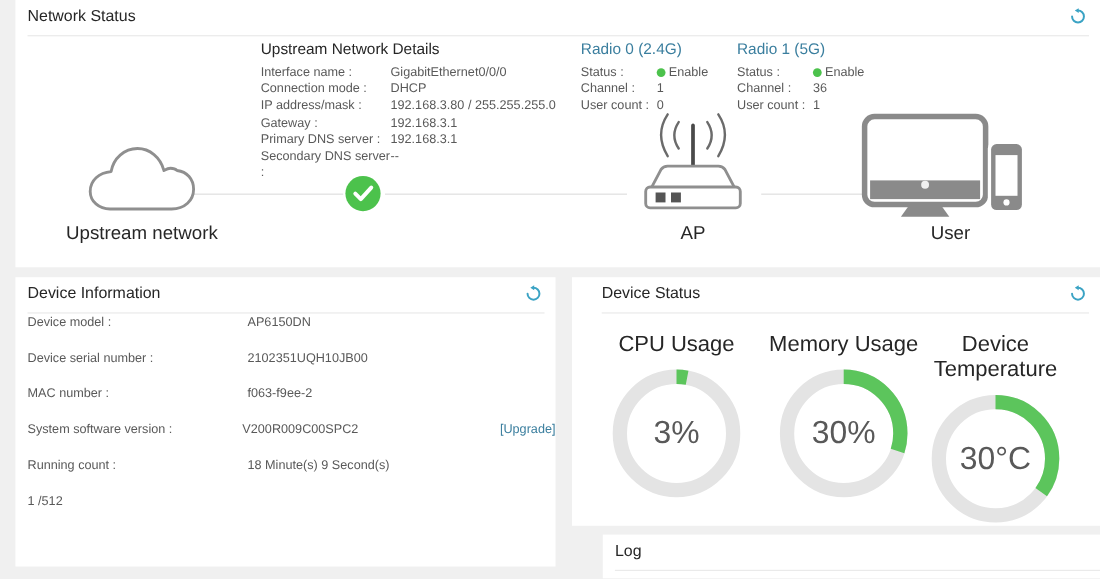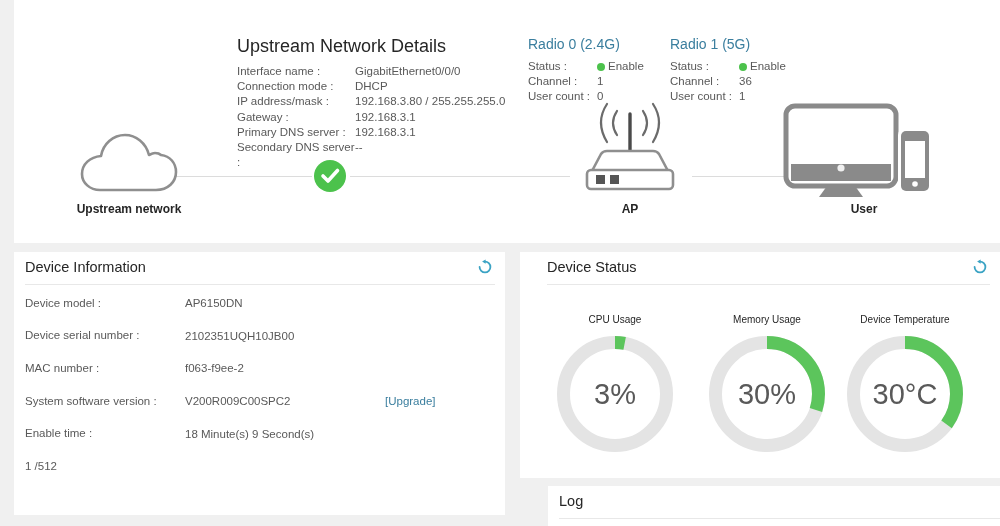--- a/index.html
+++ b/index.html
@@ -23,73 +23,84 @@
   .refresh-btn {
     position: absolute; right: 2px; top: 7px;
     width: 16px; height: 16px; cursor: pointer;
   }
   .refresh-btn svg { width: 16px; height: 16px; display: block; }
 
   
   #network-panel { left: 14px; top: 0; width: 986px; height: 243px; }
 
   .detail-block { position: absolute; font-size: 11.5px; }
-  .detail-title { font-size: 18px; color: #262626; margin-bottom: 7px; }
+  .detail-title { font-size: 14px; color: #262626; margin-bottom: 7px; }
   .kv-row { display: flex; line-height: 15.2px; }
   .kv-label { width: 118px; color: #595959; }
   .kv-value { color: #595959; }
 
   .radio-block { position: absolute; font-size: 11.5px; }
   .radio-title { font-size: 14px; color: #3a7e9e; margin-bottom: 7px; }
   .radio-block .kv-label { width: 69px; }
   .status-dot {
     display: inline-block; width: 8px; height: 8px; border-radius: 50%;
     background: #4cc24c; margin-right: 3px; vertical-align: -1px;
   }
 
   .diagram-label {
-    position: absolute; font-size: 12px; font-weight: bold;
+    position: absolute; font-size: 17px; font-weight: normal;
     color: #262626; text-align: center;
   }
   .conn-line { position: absolute; height: 1px; background: #dcdcdc; top: 176px; }
 
   
   #device-info-panel { left: 14px; top: 252px; width: 491px; height: 263px; }
   .info-rows { padding: 2px 0 0 0; }
   .info-row {
-    display: flex; align-items: center; height: 32.6px;
-    padding-left: 11px; font-size: 11.5px;
+    display: flex; height: 32.6px;
+    padding-left: 11px; font-size: 11.5px; gap: 40px;
   }
   .info-label { width: 160px; color: #595959; line-height: 13px; }
   .info-value { width: 200px; color: #595959; }
   .info-link { color: #3a7e9e; cursor: pointer; }
 
   
   #device-status-panel { left: 520px; top: 252px; width: 480px; height: 226px; padding-left: 16px; }
   .gauges { position: absolute; left: 0; top: 34px; width: 480px; height: 190px; }
   .gauge { position: absolute; width: 150px; text-align: center; }
   .gauge-0 { left: 20px; }  .gauge-1 { left: 172px; text-align: center; }  .gauge-2 { left: 310px; }
-  .gauge-title { font-size: 10px; color: #262626; margin: 28px 0 10px 0; }
+  .gauge-title { font-size: 20px; color: #262626; margin: 16px 0 10px 0; }
   .gauge-wrap { position: relative; width: 118px; height: 118px; margin: 0 auto; }
   .gauge-wrap svg { width: 118px; height: 118px; display: block; }
   .gauge-value {
     position: absolute; left: 0; top: 0; width: 118px; height: 118px;
     display: flex; align-items: center; justify-content: center;
     font-size: 29px; color: #595959;
   }
 
   
   #log-panel { left: 520px; top: 486px; width: 480px; height: 40px; margin-left: 28px; }
 </style>
 </head>
 <body>
 
 <div class="page">
 
   <div class="panel" id="network-panel">
+    <div class="panel-header">
+      <div class="panel-title">Network Status</div>
+      <div class="refresh-btn">
+        <span>
+          <svg viewBox="0 0 16 16">
+              <path d="M8 2.6 A5.4 5.4 0 1 1 2.6 8" fill="none" stroke="#3ba3c4" stroke-width="1.8" stroke-linecap="round"></path>
+              <polygon points="8.6,0.4 8.6,4.8 5.1,2.6" fill="#3ba3c4"></polygon>
+            </svg>
+        </span>
+      </div>
+    </div>
 
     <div class="detail-block" style="left:223px; top:36px;">
       <div class="detail-title">Upstream Network Details</div>
       <div class="kv-row">
           <span class="kv-label">Interface name :</span>
           <span class="kv-value">GigabitEthernet0/0/0</span>
         </div>
       <div class="kv-row">
           <span class="kv-label">Connection mode :</span>
           <span class="kv-value">DHCP</span>
@@ -219,21 +230,21 @@
           <span class="info-label">MAC number :</span>
           <span class="info-value">f063-f9ee-2</span>
           <span class="info-link"></span>
         </div>
       <div class="info-row">
           <span class="info-label">System software version :</span>
           <span class="info-value">V200R009C00SPC2</span>
           <span class="info-link">[Upgrade]</span>
         </div>
       <div class="info-row">
-          <span class="info-label">Enable time :</span>
+          <span class="info-label">Running count :</span>
           <span class="info-value">18 Minute(s) 9 Second(s)</span>
           <span class="info-link"></span>
         </div>
       <div class="info-row">
           <span class="info-value">1 /512</span>
           <span class="info-link"></span>
         </div>
     </div>
   </div>
 

